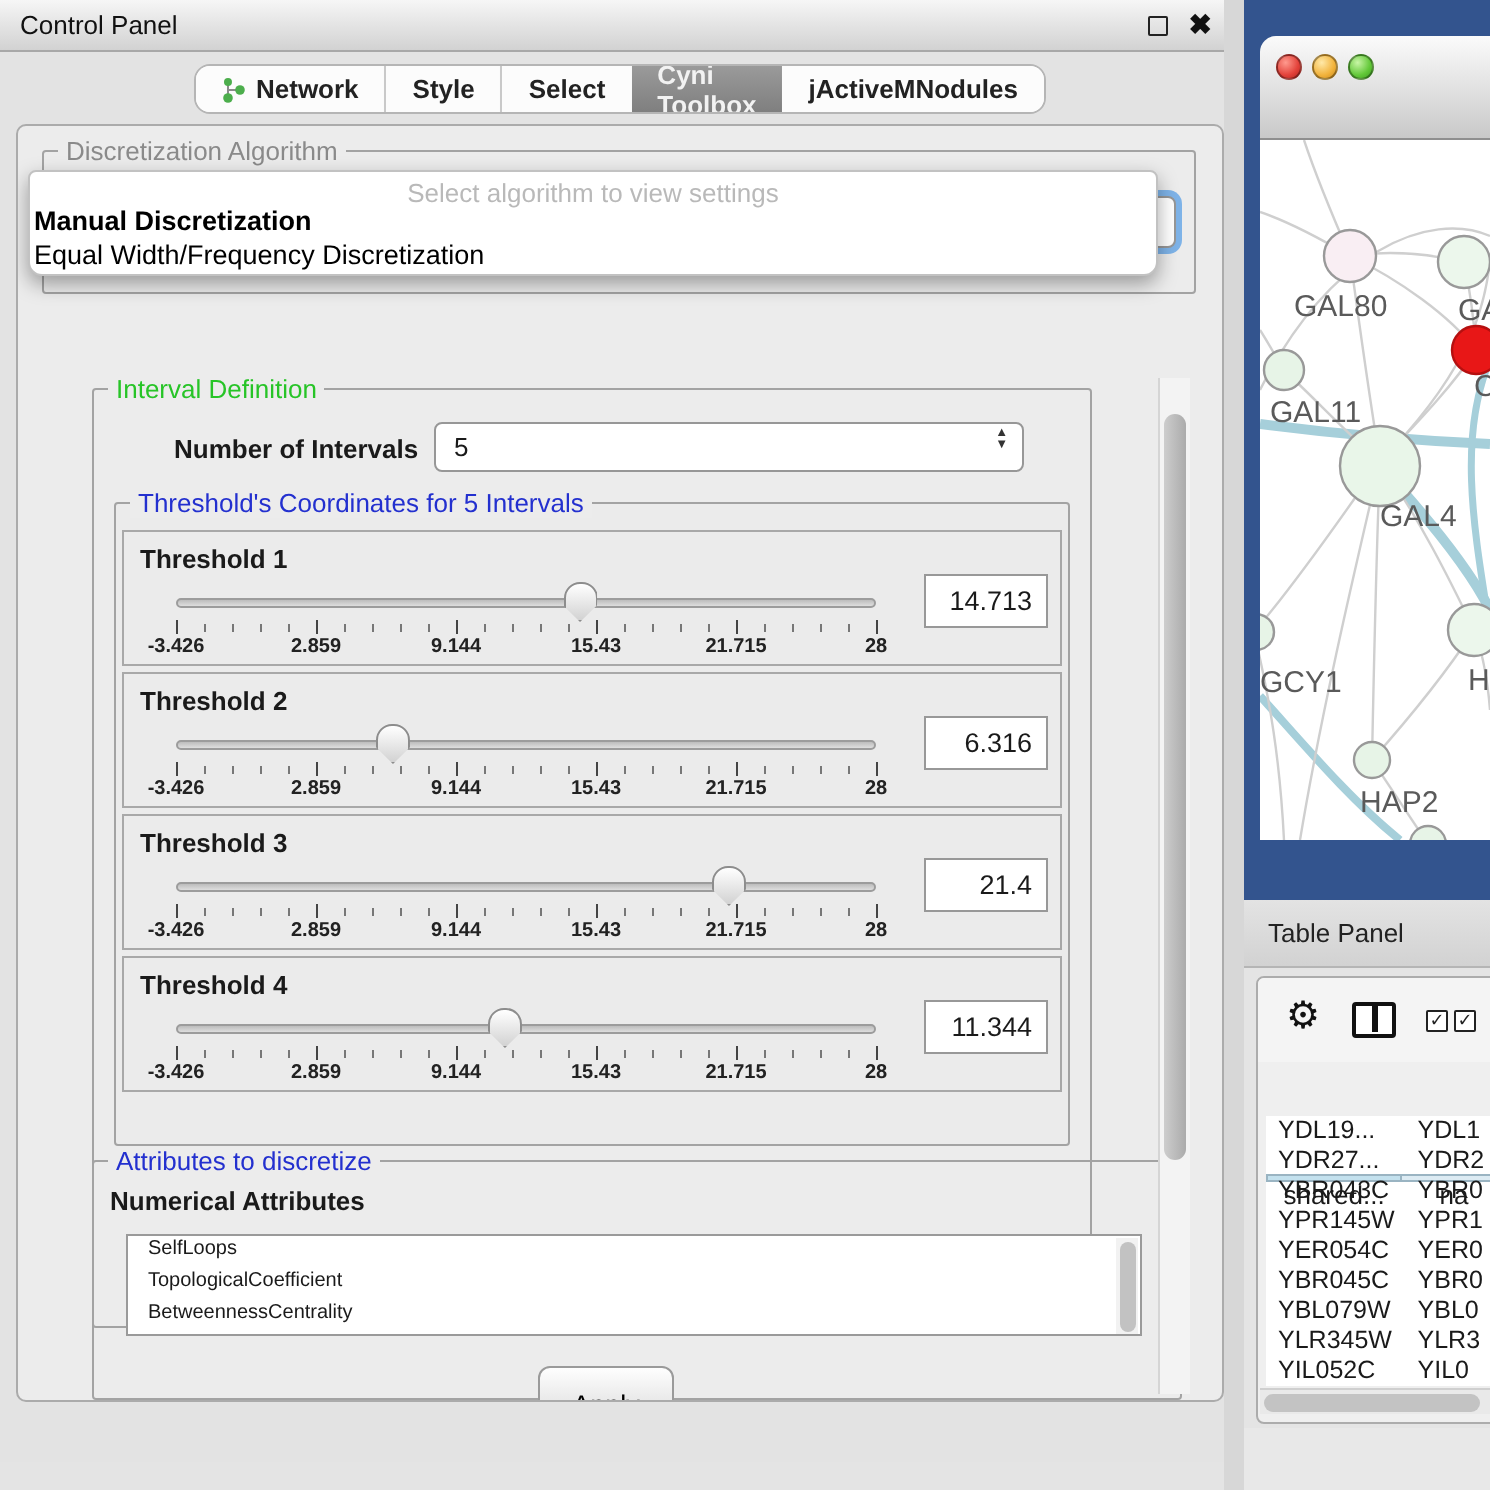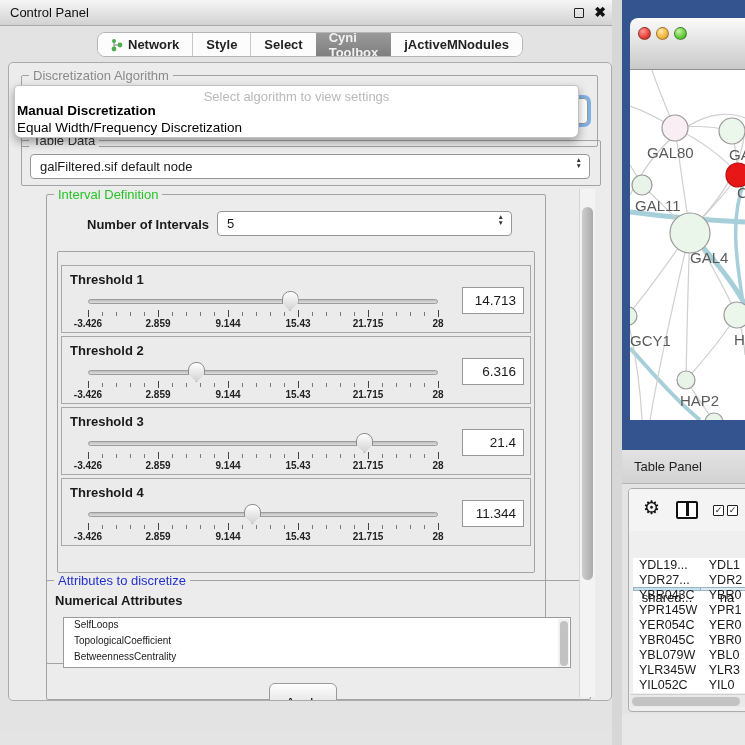--- a/index.html
+++ b/index.html
@@ -158,38 +158,32 @@
         <span class="arrows">▲<br>▼</span>
       </div>
     </div>
 
     <div id="algo-popup">
       <div id="algo-hint">Select algorithm to view settings</div>
     <div class="popup-item" style="top: 17px; font-weight: bold;">Manual Discretization</div>
         <div class="popup-item" style="top: 34px;">Equal Width/Frequency Discretization</div>
       </div>
 
-    <div class="group" style="left:12px; top:77px; width:580px; height:46px;">
-      <span class="gtitle t-dark">Table Data</span>
-      <div class="combo" style="left:8px; top:13px; width:560px; height:25px;">
-        <span>galFiltered.sif default node</span>
-        <span class="arrows">▲<br>▼</span>
-      </div>
-    </div>
 
     <div class="group" style="left:37px; top:131px; width:500px; height:470px;">
       <span class="gtitle t-green">Interval Definition</span>
 
       <span style="position:absolute; left:40px; top:22px; font-size:13px; font-weight:bold;">Number of Intervals</span>
       <div class="combo" style="left:170px; top:16px; width:295px; height:25px;">
         <span>5</span>
         <span class="arrows">▲<br>▼</span>
       </div>
 
       <div class="group" style="left:10px; top:56px; width:478px; height:322px; background:#ebebeb;">
+        <span class="gtitle t-blue" style="background:#ececec;">Threshold's Coordinates for 5 Intervals</span>
         <div style="position:absolute; left:3px; top:13px;" id="thresholds-container">
             <div class="threshold-panel">
               <div class="t-label">Threshold 1</div>
               <div class="track"></div>
               <div class="ticks">
                 <span class="tick major" style="left: 0%;"></span>
                 <span class="tick" style="left: 4%;"></span>
                 <span class="tick" style="left: 8%;"></span>
                 <span class="tick" style="left: 12%;"></span>
                 <span class="tick" style="left: 16%;"></span>

